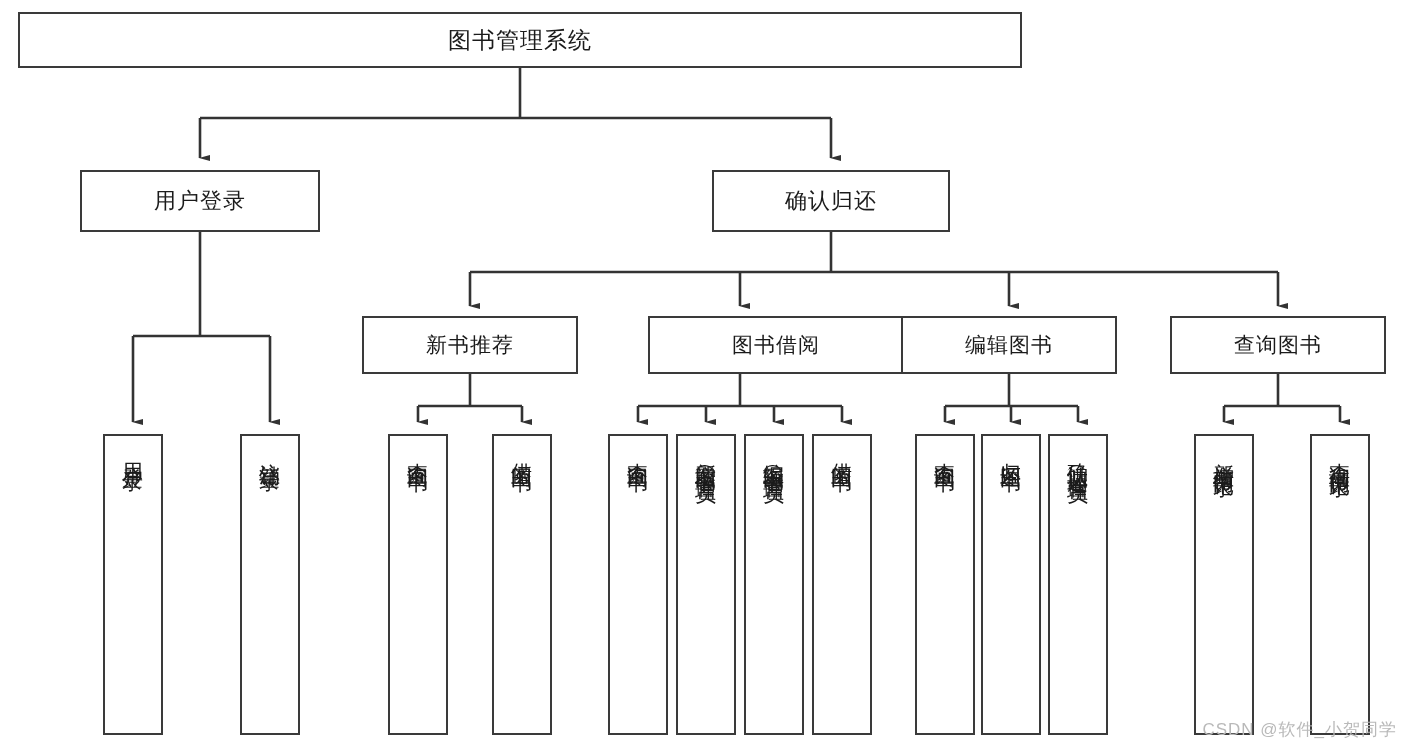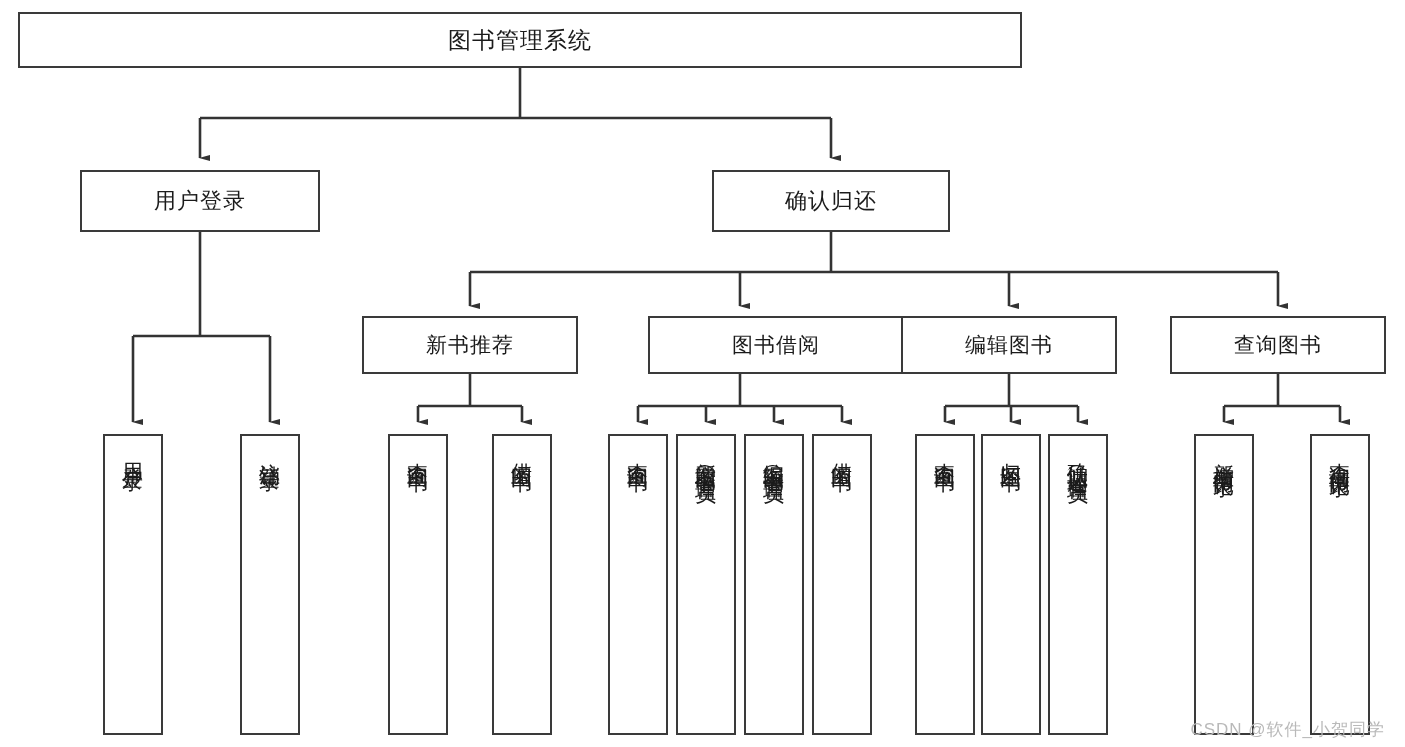--- a/index.html
+++ b/index.html
@@ -58,21 +58,21 @@
     white-space: nowrap;
     display: block;
   }
   .hlabel {
     white-space: nowrap;
     letter-spacing: 1px;
     display: block;
   }
   #watermark {
     position: absolute;
-    right: 20px;
+    right: 8px;
     bottom: 6px;
     font-size: 17px;
     color: #b9b9b9;
     letter-spacing: 1px;
     z-index: 5;
     white-space: nowrap;
   }
 </style>
 </head>
 <body>

